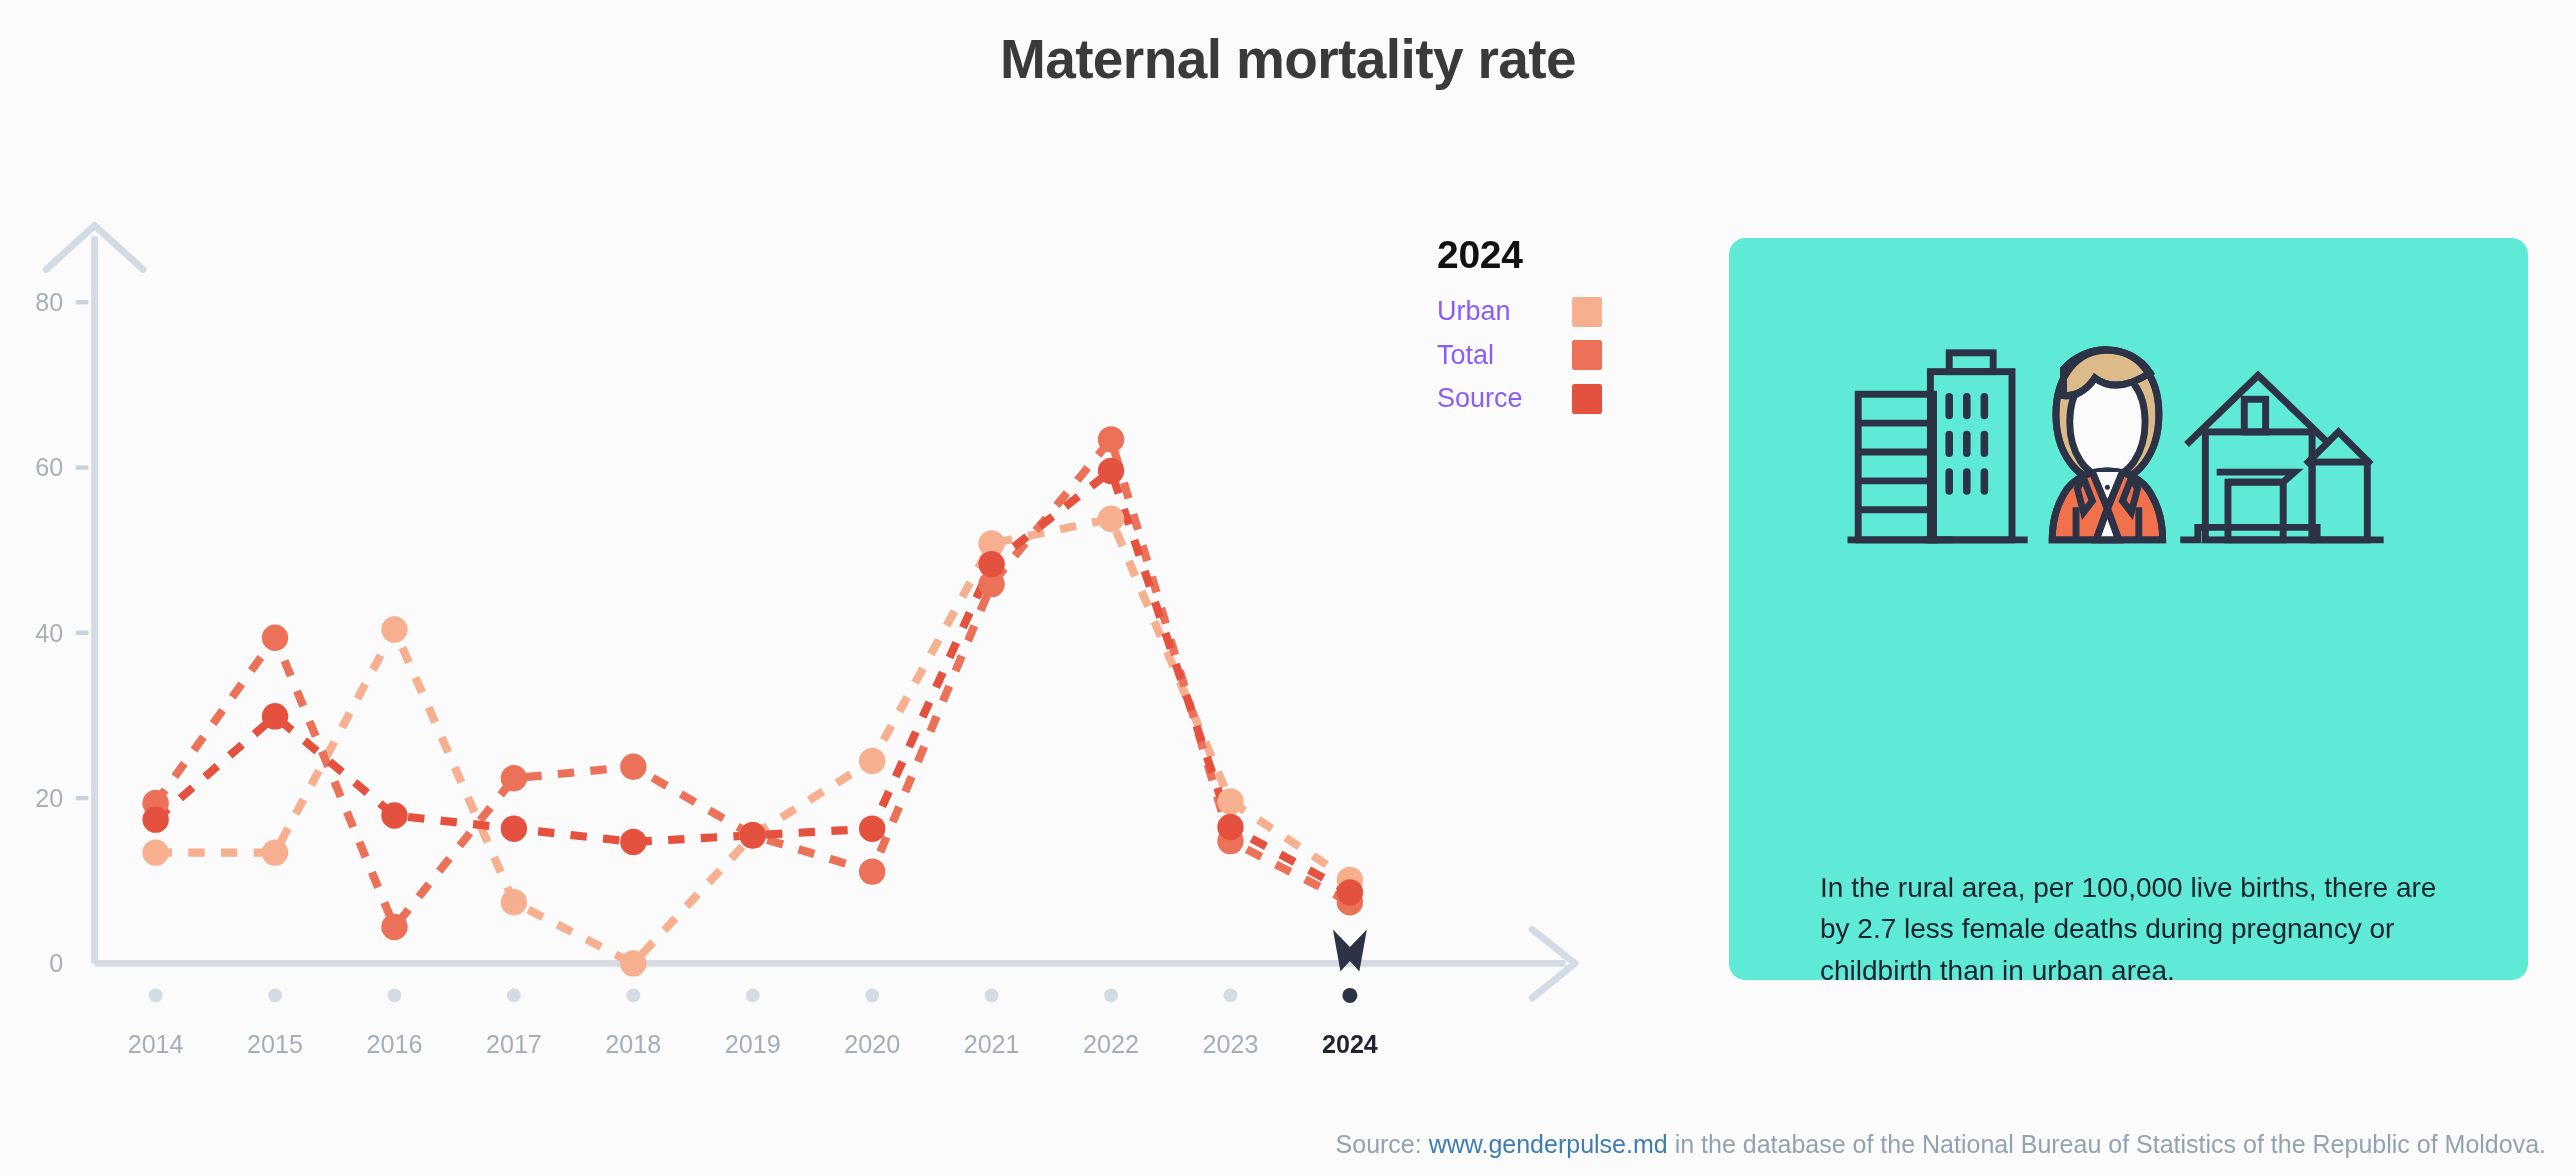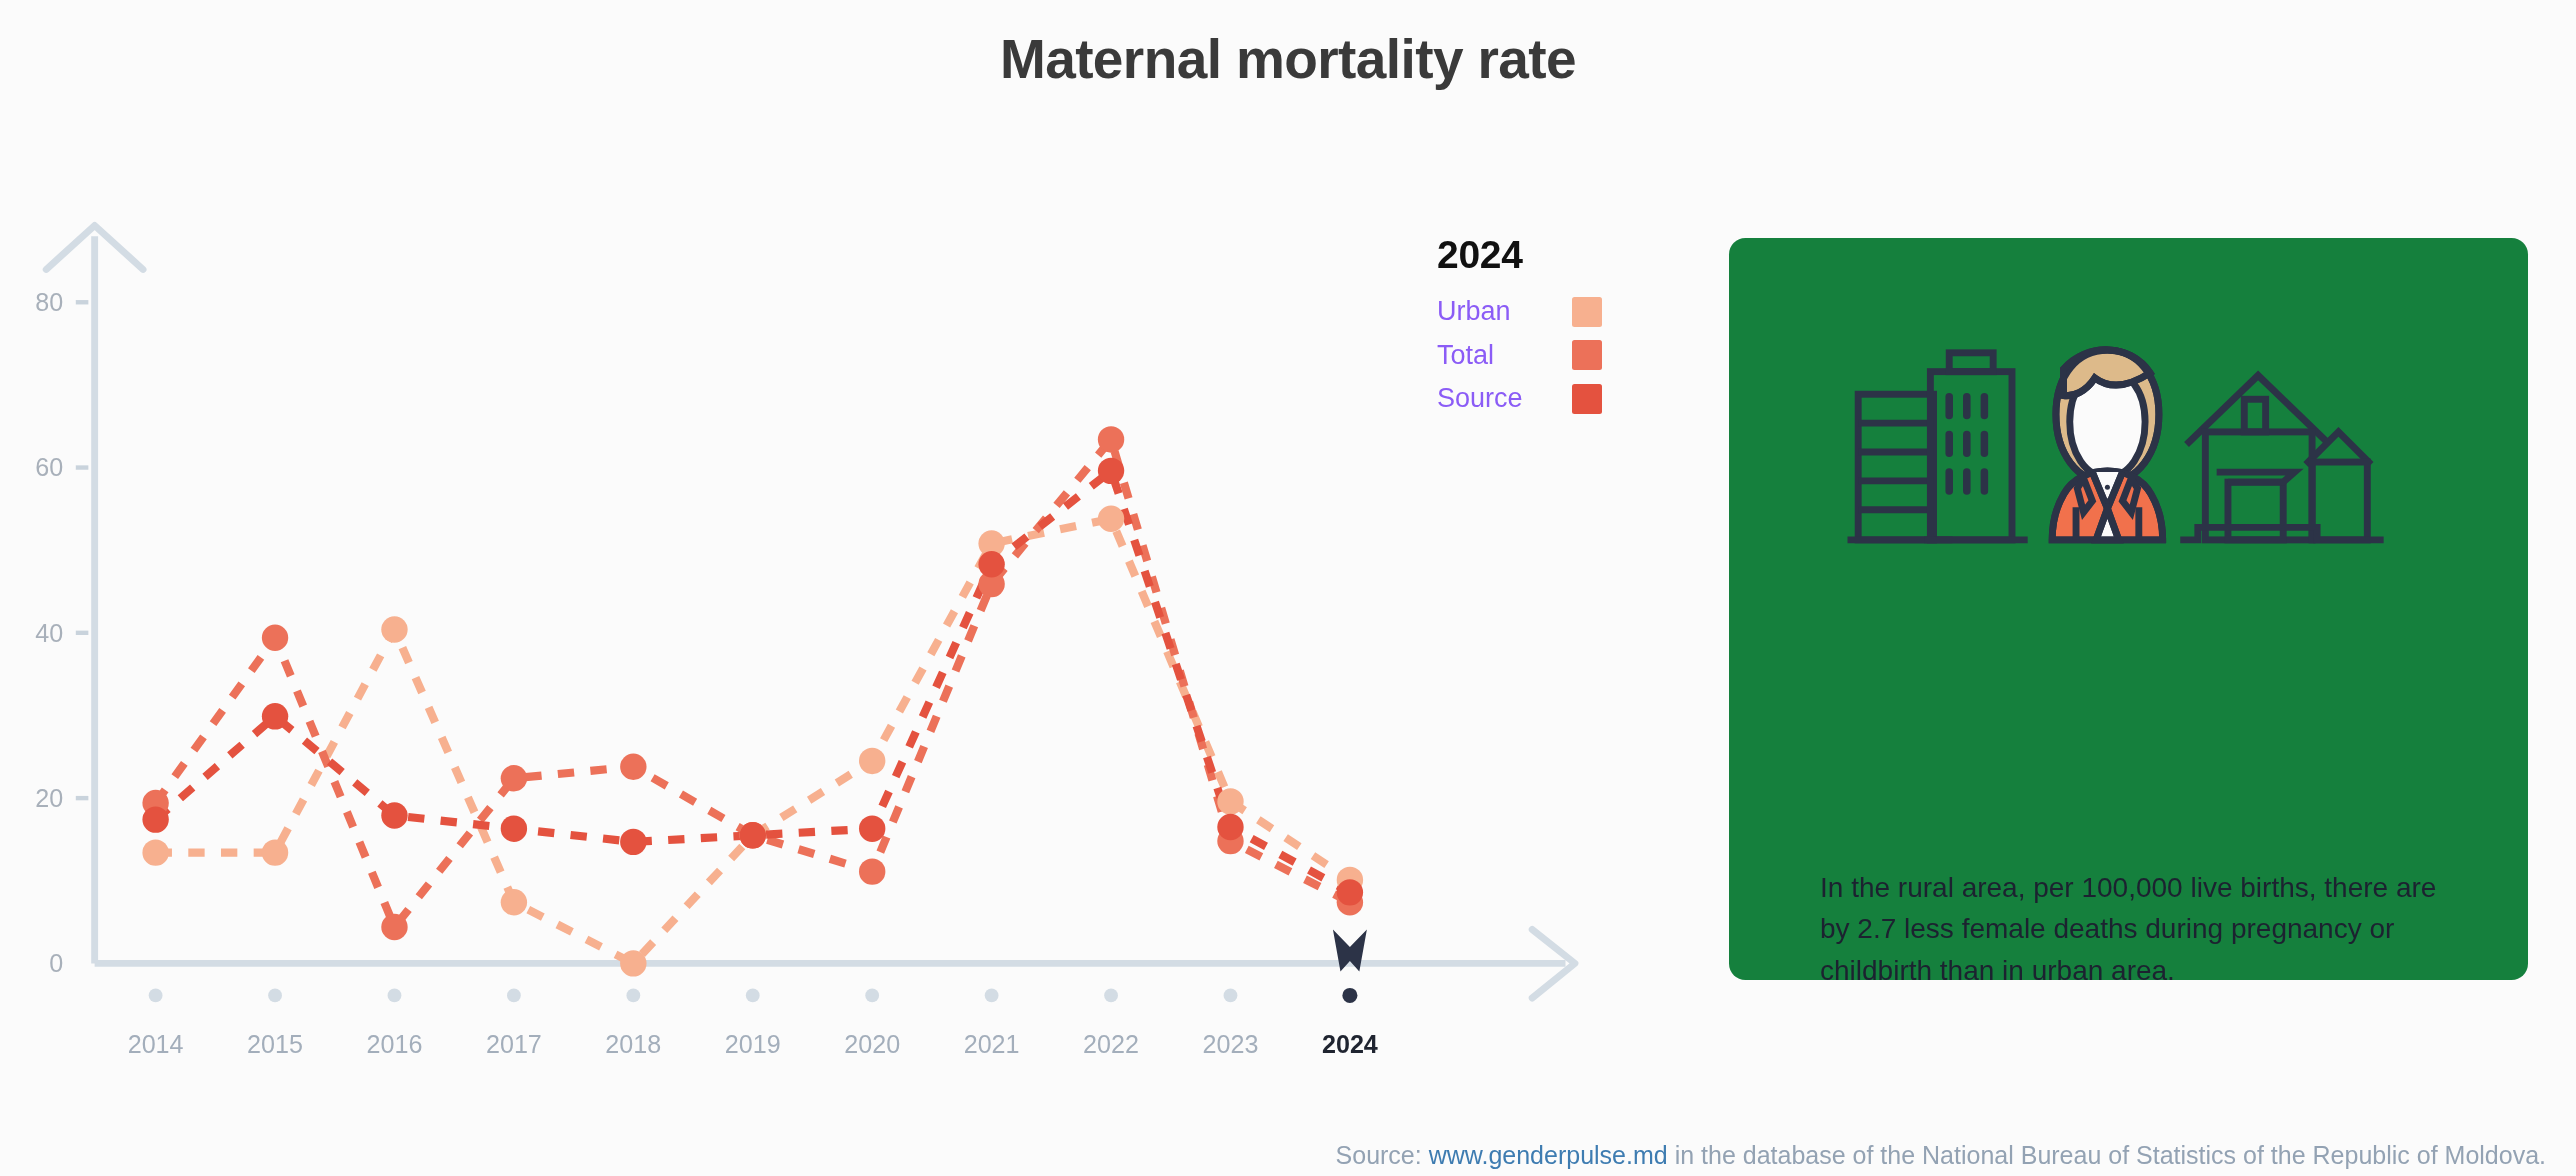--- a/index.html
+++ b/index.html
@@ -46,32 +46,32 @@
     display:flex;align-items:center;justify-content:space-between;
     width:165px;margin-bottom:12.6px;
   }
   .legend-label{font-size:27px;color:#8b5cf6;}
   .legend-swatch{width:30px;height:30px;border-radius:2.5px;}
 
   
   .card{
     position:absolute;left:1729px;top:238px;
     width:799px;height:742px;
-    background:#15803d;border-radius:16.4px;
+    background:#5eead4;border-radius:16.4px;
   }
   .card-illu{position:absolute;left:113px;top:101px;}
   .card-text{
     position:absolute;left:91px;top:629px;width:629px;
     font-size:28px;line-height:1.48;color:#1C2230;
   }
   .card-text p{margin:0;}
 
   
   .source{
-    position:absolute;right:30px;bottom:6px;
+    position:absolute;right:30px;bottom:17px;
     font-size:25px;color:#93A2B3;
   }
   .source .link{color:#3E7CB1;}
 </style>
 </head>
 <body>
 
 <div class="page">
 
   <div class="header">

